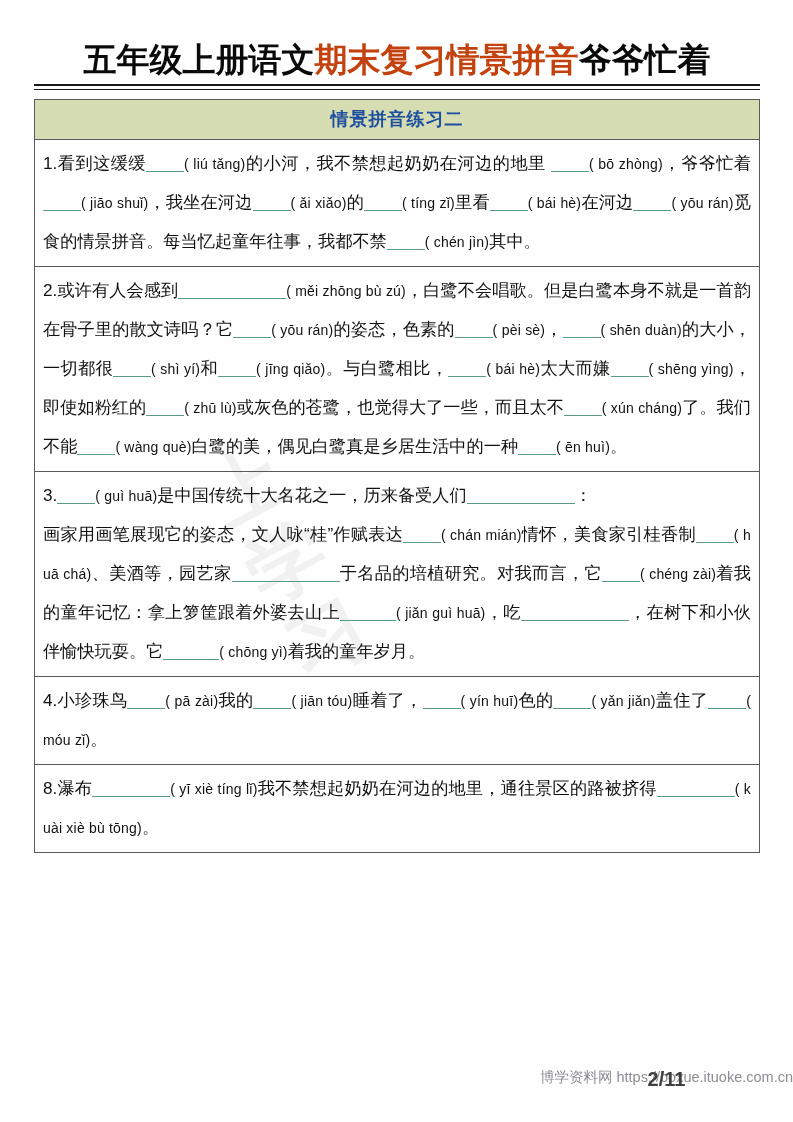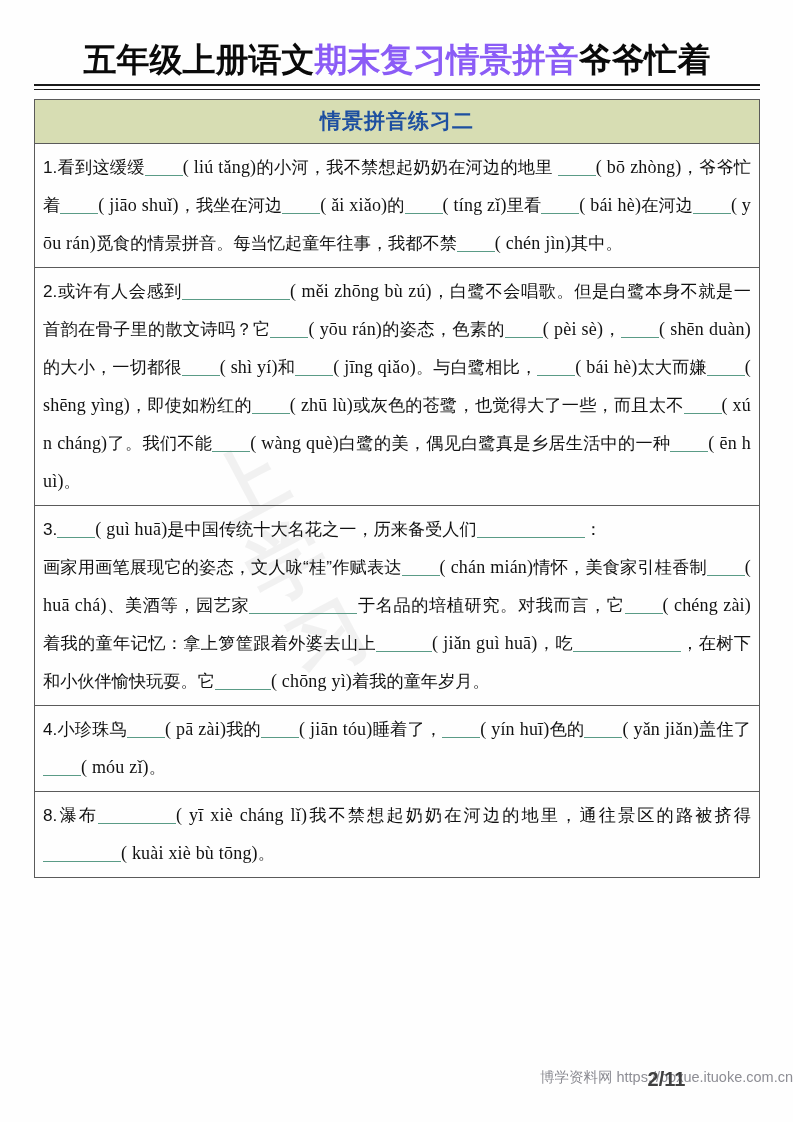--- a/index.html
+++ b/index.html
@@ -44,21 +44,21 @@
   }
   .title-line {
     font-family: "Liberation Serif", "DejaVu Serif", serif;
     font-weight: bold;
     font-size: 33px;
     line-height: 40px;
     letter-spacing: 0px;
     white-space: nowrap;
     color: #0a0a0a;
   }
-  .title-red { color: #8b5cf6; }
+  .title-red { color: #c2410c; }
   .title-rule-1 {
     position: absolute;
     left: 34px;
     top: 84px;
     width: 726px;
     height: 2px;
     background: #1a1a1a;
   }
   .title-rule-2 {
     position: absolute;
@@ -88,37 +88,37 @@
 
   .header-row {
     background: #d7ddb3;
     border-bottom: 1px solid #5a5a5a;
     text-align: center;
     padding: 7px 0 8px 0;
   }
   .header-title {
     font-family: "Liberation Sans", "DejaVu Sans", sans-serif;
     font-weight: bold;
-    font-size: 21px;
+    font-size: 18px;
     color: #1d4fa0;
     letter-spacing: 1px;
   }
 
   
   .q {
     font-family: "Liberation Sans", "DejaVu Sans", sans-serif;
     font-size: 17.2px;
     line-height: 38px;
     color: #111;
     text-align: justify;
     word-break: break-all;
   }
   .q .py {
-    font-family: Liberation Serif, serif;
-    font-size: 18px;
+    font-family: Liberation Sans, sans-serif;
+    font-size: 14px;
     letter-spacing: 0.2px;
   }
   
   .bl {
     display: inline-block;
     border-bottom: 1.6px solid #5a9b86;
     vertical-align: -3px;
     height: 16px;
   }
   .bl-s  { width: 38px; }
@@ -196,21 +196,21 @@
         <div class="row">
           <div class="q"><span class="tx">2.或许有人会感到</span><span class="bl bl-xl"></span><span class="py">( měi zhōng  bù zú)</span><span class="tx">，白鹭不会唱歌。但是白鹭本身不就是一首韵在骨子里的散文诗吗？它</span><span class="bl bl-s"></span><span class="py">( yōu rán)</span><span class="tx">的姿态，色素的</span><span class="bl bl-s"></span><span class="py">( pèi sè)</span><span class="tx">，</span><span class="bl bl-s"></span><span class="py">( shēn duàn)</span><span class="tx">的大小，一切都很</span><span class="bl bl-s"></span><span class="py">( shì yí)</span><span class="tx">和</span><span class="bl bl-s"></span><span class="py">( jīng  qiǎo)</span><span class="tx">。与白鹭相比，</span><span class="bl bl-s"></span><span class="py">( bái hè)</span><span class="tx">太大而嫌</span><span class="bl bl-s"></span><span class="py">( shēng  yìng)</span><span class="tx">，即使如粉红的</span><span class="bl bl-s"></span><span class="py">( zhū  lù)</span><span class="tx">或灰色的苍鹭，也觉得大了一些，而且太不</span><span class="bl bl-s"></span><span class="py">( xún cháng)</span><span class="tx">了。我们不能</span><span class="bl bl-s"></span><span class="py">( wàng  què)</span><span class="tx">白鹭的美，偶见白鹭真是乡居生活中的一种</span><span class="bl bl-s"></span><span class="py">( ēn huì)</span><span class="tx">。</span></div>
         </div>
         <div class="row">
           <div class="q"><span class="tx">3.</span><span class="bl bl-s"></span><span class="py">( guì huā)</span><span class="tx">是中国传统十大名花之一，历来备受人们</span><span class="bl bl-xl"></span><span class="tx">：</span><br><span class="tx">画家用画笔展现它的姿态，文人咏“桂”作赋表达</span><span class="bl bl-s"></span><span class="py">( chán mián)</span><span class="tx">情怀，美食家引桂香制</span><span class="bl bl-s"></span><span class="py">( huā  chá)</span><span class="tx">、美酒等，园艺家</span><span class="bl bl-xl"></span><span class="tx">于名品的培植研究。对我而言，它</span><span class="bl bl-s"></span><span class="py">( chéng  zài)</span><span class="tx">着我的童年记忆：拿上箩筐跟着外婆去山上</span><span class="bl bl-m"></span><span class="py">( jiǎn  guì huā)</span><span class="tx">，吃</span><span class="bl bl-xl"></span><span class="tx">，在树下和小伙伴愉快玩耍。它</span><span class="bl bl-m"></span><span class="py">( chōng  yì)</span><span class="tx">着我的童年岁月。</span></div>
         </div>
         <div class="row">
           <div class="q"><span class="tx">4.小珍珠鸟</span><span class="bl bl-s"></span><span class="py">( pā  zài)</span><span class="tx">我的</span><span class="bl bl-s"></span><span class="py">( jiān tóu)</span><span class="tx">睡着了，</span><span class="bl bl-s"></span><span class="py">( yín huī)</span><span class="tx">色的</span><span class="bl bl-s"></span><span class="py">( yǎn jiǎn)</span><span class="tx">盖住了</span><span class="bl bl-s"></span><span class="py">( móu zǐ)</span><span class="tx">。</span></div>
         </div>
         <div class="row">
-          <div class="q"><span class="tx">8.瀑布</span><span class="bl bl-l"></span><span class="py">( yī  xiè cháng lǐ)</span><span class="tx">我不禁想起奶奶在河边的地里，通往景区的路被挤得</span><span class="bl bl-l"></span><span class="py">( kuài xiè bù tōng)</span><span class="tx">。</span></div>
+          <div class="q"><span class="tx">8.瀑布</span><span class="bl bl-l"></span><span class="py">( yī  xiè tíng lǐ)</span><span class="tx">我不禁想起奶奶在河边的地里，通往景区的路被挤得</span><span class="bl bl-l"></span><span class="py">( kuài xiè bù tōng)</span><span class="tx">。</span></div>
         </div>
       </div>
   </div>
 
   <div class="footer">
     <span class="footer-inner">
       <span>博学资料网 https://boxue.ituoke.com.cn</span>
       <span class="page-num">2/11</span>
     </span>
   </div>

